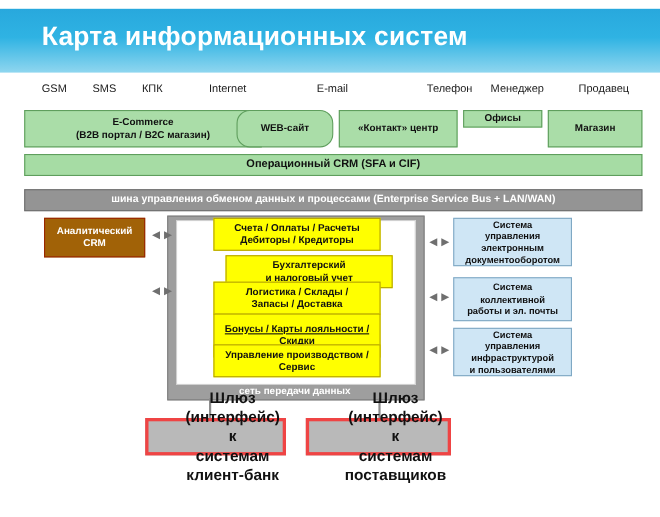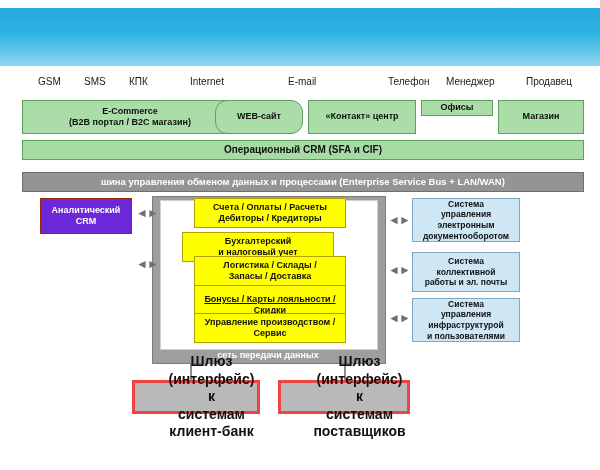--- a/index.html
+++ b/index.html
@@ -84,21 +84,21 @@
     font-weight: bold;
     font-size: 9.5px;
   }
   .yellow {
     background: #ffff00;
     border: 1px solid #b3a100;
     font-weight: bold;
     font-size: 9px;
   }
   .red {
-    background: #6d28d9;
+    background: #a16207;
     border: 1px solid #992600;
     color: #ffffff;
     font-weight: bold;
     font-size: 9px;
   }
   .red.left-align {
     justify-content: flex-start;
     text-align: left;
     flex-direction: column;
     align-items: flex-start;
@@ -156,20 +156,21 @@
   .bullet-dot {
     color: #ffd24d;
   }
 </style>
 </head>
 <body>
 
 <div id="slide">
 
   <div class="title-band"></div>
+  <div class="title-text">Карта информационных систем</div>
 
   <div class="channels">
     <span class="channel" style="left:16px;top:0;">GSM</span>
     <span class="channel" style="left:62px;top:0;">SMS</span>
     <span class="channel" style="left:107px;top:0;">КПК</span>
     <span class="channel" style="left:168px;top:0;">Internet</span>
     <span class="channel" style="left:266px;top:0;">E-mail</span>
     <span class="channel" style="left:366px;top:0;">Телефон</span>
     <span class="channel" style="left:424px;top:0;">Менеджер</span>
     <span class="channel" style="left:504px;top:0;">Продавец</span>
@@ -201,21 +202,21 @@
   </div>
 
   <div class="panel" style="left:152px;top:196px;width:232px;height:166px;"></div>
   <div class="white-inner" style="left:160px;top:200px;width:216px;height:148px;"></div>
   <div class="panel-label" style="left:152px;top:350px;width:232px;">сеть передачи данных</div>
 
   <div class="box yellow" style="left:194px;top:198px;width:152px;height:30px;flex-direction:column;">
     <span>Счета / Оплаты / Расчеты</span>
     <span>Дебиторы / Кредиторы</span>
   </div>
-  <div class="box yellow" style="left:182px;top:232px;width:152px;height:30px;flex-direction:column;">
+  <div class="box yellow" style="left:205px;top:232px;width:152px;height:30px;flex-direction:column;">
     <span>Бухгалтерский</span>
     <span>и налоговый учет</span>
   </div>
   <div class="box yellow" style="left:194px;top:256px;width:152px;height:30px;flex-direction:column;">
     <span>Логистика / Склады /</span>
     <span>Запасы / Доставка</span>
   </div>
   <div class="box yellow" style="left:194px;top:285px;width:152px;height:40px;flex-direction:column;text-decoration:underline;">
     <span>Бонусы / Карты лояльности /</span>
     <span>Скидки</span>

